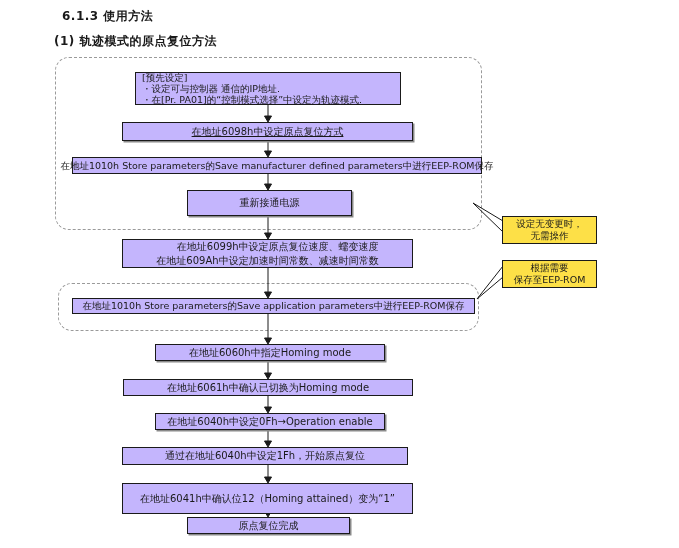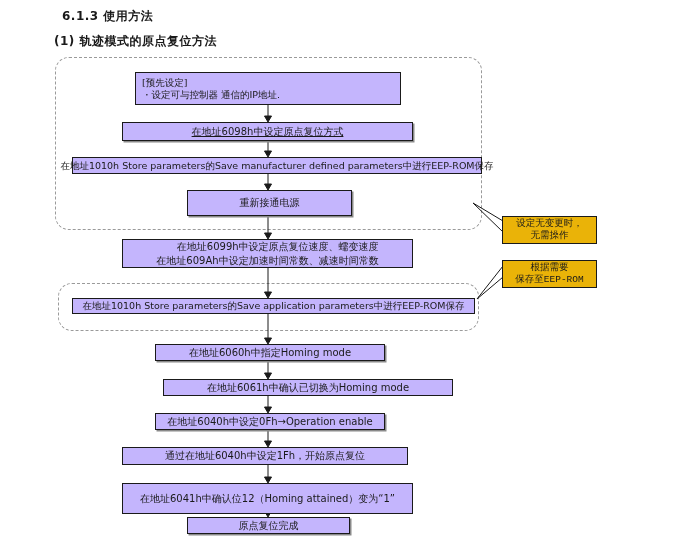--- a/index.html
+++ b/index.html
@@ -33,30 +33,30 @@
   .multiline.centerblock{align-items:center;}
   .multiline.centerblock .inner{text-align:right;}
 
   .b-pre{left:135px;top:72px;width:266px;height:33px;font-size:9.5px;padding-left:6px;line-height:1.18;}
   .b-6098{left:122px;top:122px;width:291px;height:19px;text-decoration:underline;}
   .b-man{left:72px;top:157px;width:410px;height:17px;}
   .b-power{left:187px;top:190px;width:165px;height:26px;}
   .b-6099{left:122px;top:239px;width:291px;height:29px;line-height:1.35;}
   .b-app{left:72px;top:298px;width:403px;height:16px;}
   .b-6060{left:155px;top:344px;width:230px;height:17px;}
-  .b-6061{left:123px;top:379px;width:290px;height:17px;margin-left:40px;}
+  .b-6061{left:123px;top:379px;width:290px;height:17px;}
   .b-0fh{left:155px;top:413px;width:230px;height:17px;}
   .b-1fh{left:122px;top:447px;width:286px;height:18px;}
   .b-6041{left:122px;top:483px;width:291px;height:31px;}
   .b-done{left:187px;top:517px;width:163px;height:17px;}
 
   .callout{
-    position:absolute;box-sizing:border-box;background:#eab308;border:1px solid #1a1a1a;
+    position:absolute;box-sizing:border-box;background:#fde047;border:1px solid #1a1a1a;
     display:flex;flex-direction:column;align-items:center;justify-content:center;
-    font-size:9.5px;line-height:1.25;text-align:center;white-space:nowrap;font-family:Liberation Mono, monospace;
+    font-size:9.5px;line-height:1.25;text-align:center;white-space:nowrap;
   }
   #callout-no-change{left:502px;top:216px;width:95px;height:28px;}
   #callout-save-eeprom{left:502px;top:260px;width:95px;height:28px;}
 </style>
 </head>
 <body>
 
 <div class="heading" id="sec-title">6.1.3 使用方法</div>
 <div class="heading" id="sub-title">(1) 轨迹模式的原点复位方法</div>
 
@@ -92,20 +92,21 @@
 
   <g stroke="#1a1a1a" stroke-width="1" fill="none">
     <path d="M503,221 L473,203 M503,232 L473,203"></path>
     <path d="M503,266 L477,299 M503,277 L477,299"></path>
   </g>
 </svg>
 
 <div class="flowbox multiline b-pre">
   <div>[预先设定]</div>
   <div>・设定可与控制器 通信的IP地址.</div>
+  <div>・在[Pr. PA01]的“控制模式选择”中设定为轨迹模式.</div>
 </div>
 
 <div class="flowbox shadow b-6098">在地址6098h中设定原点复位方式</div>
 
 <div class="flowbox small b-man">在地址1010h Store parameters的Save manufacturer defined parameters中进行EEP-ROM保存</div>
 
 <div class="flowbox shadow b-power">重新接通电源</div>
 
 <div class="flowbox multiline centerblock b-6099">
   <div class="inner">

